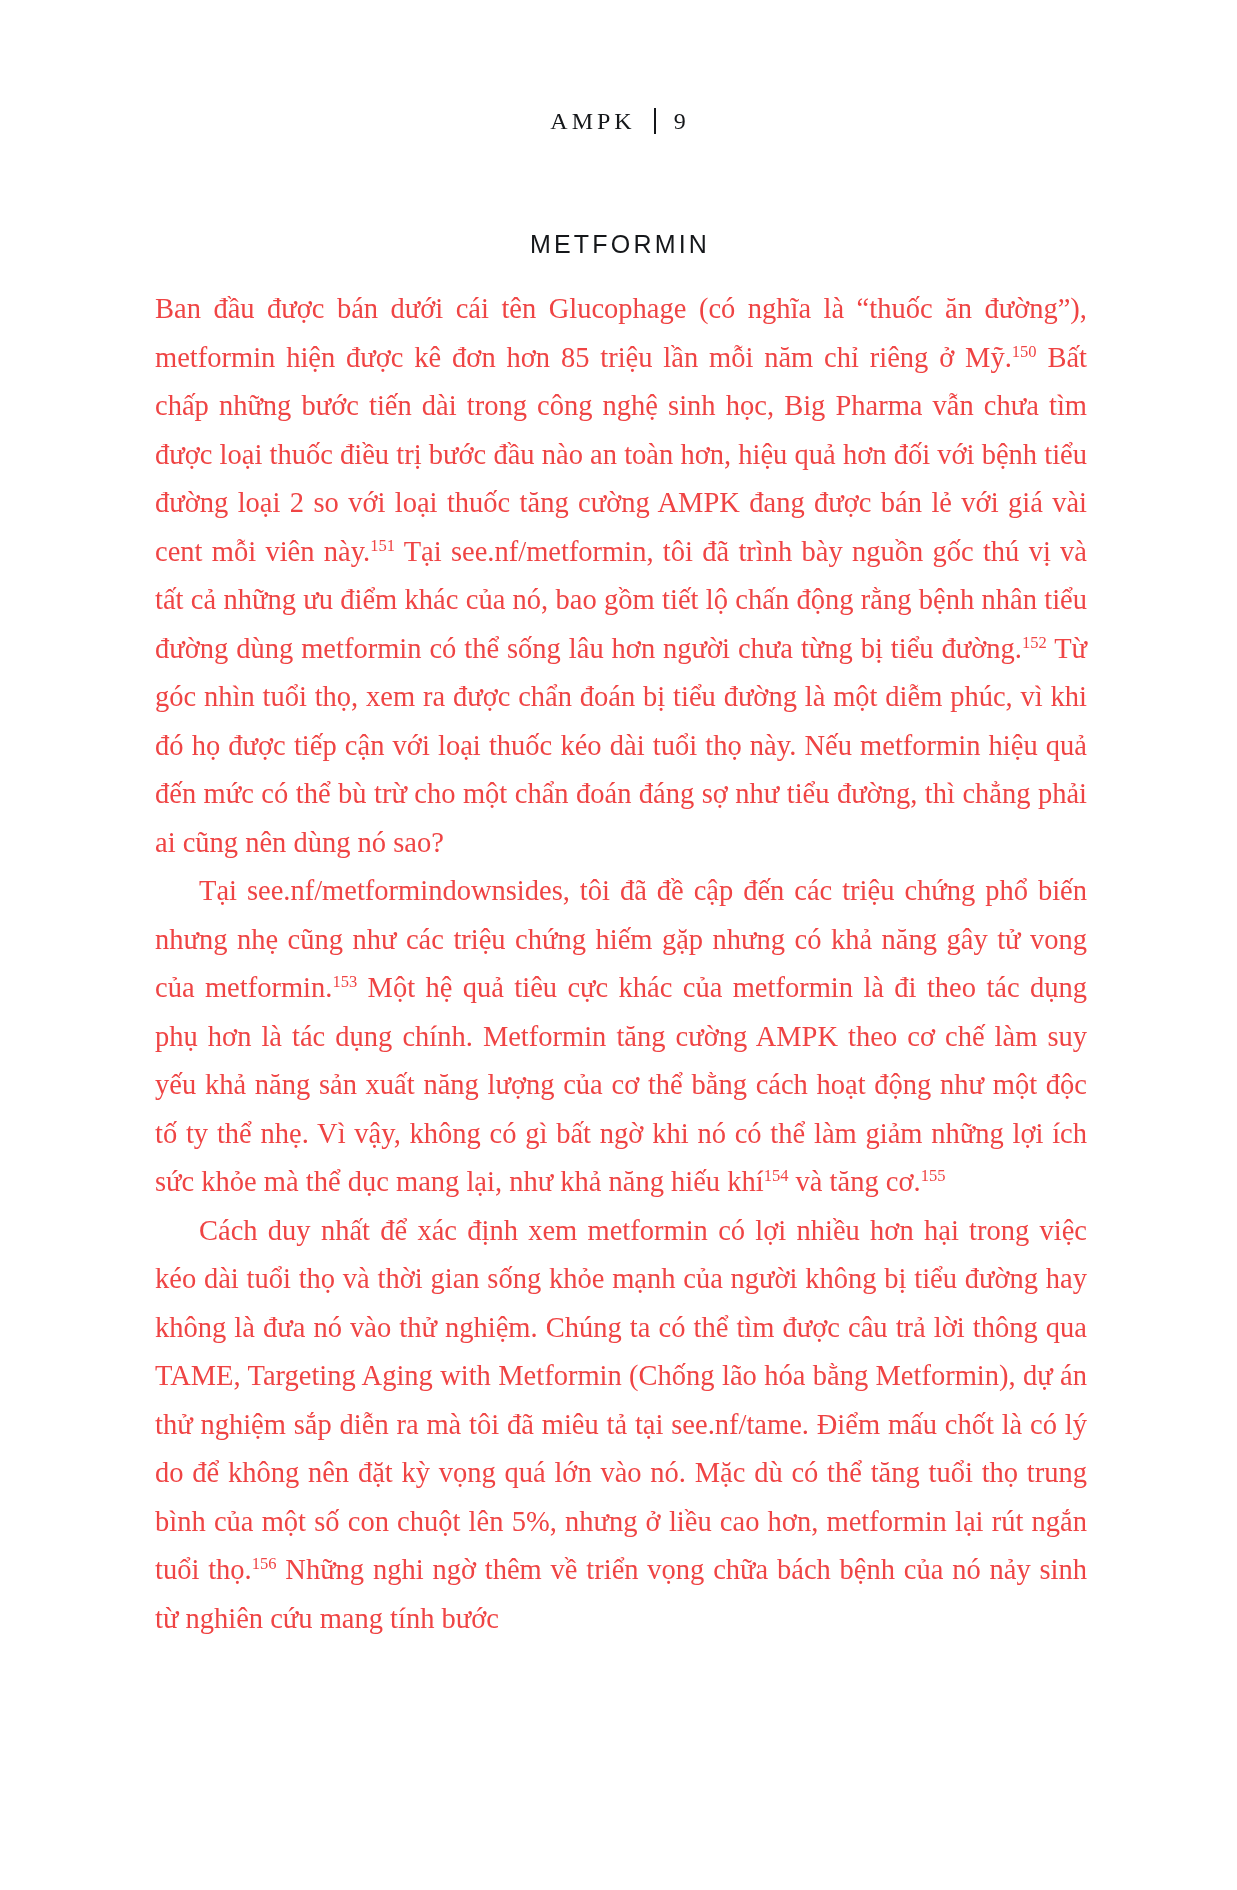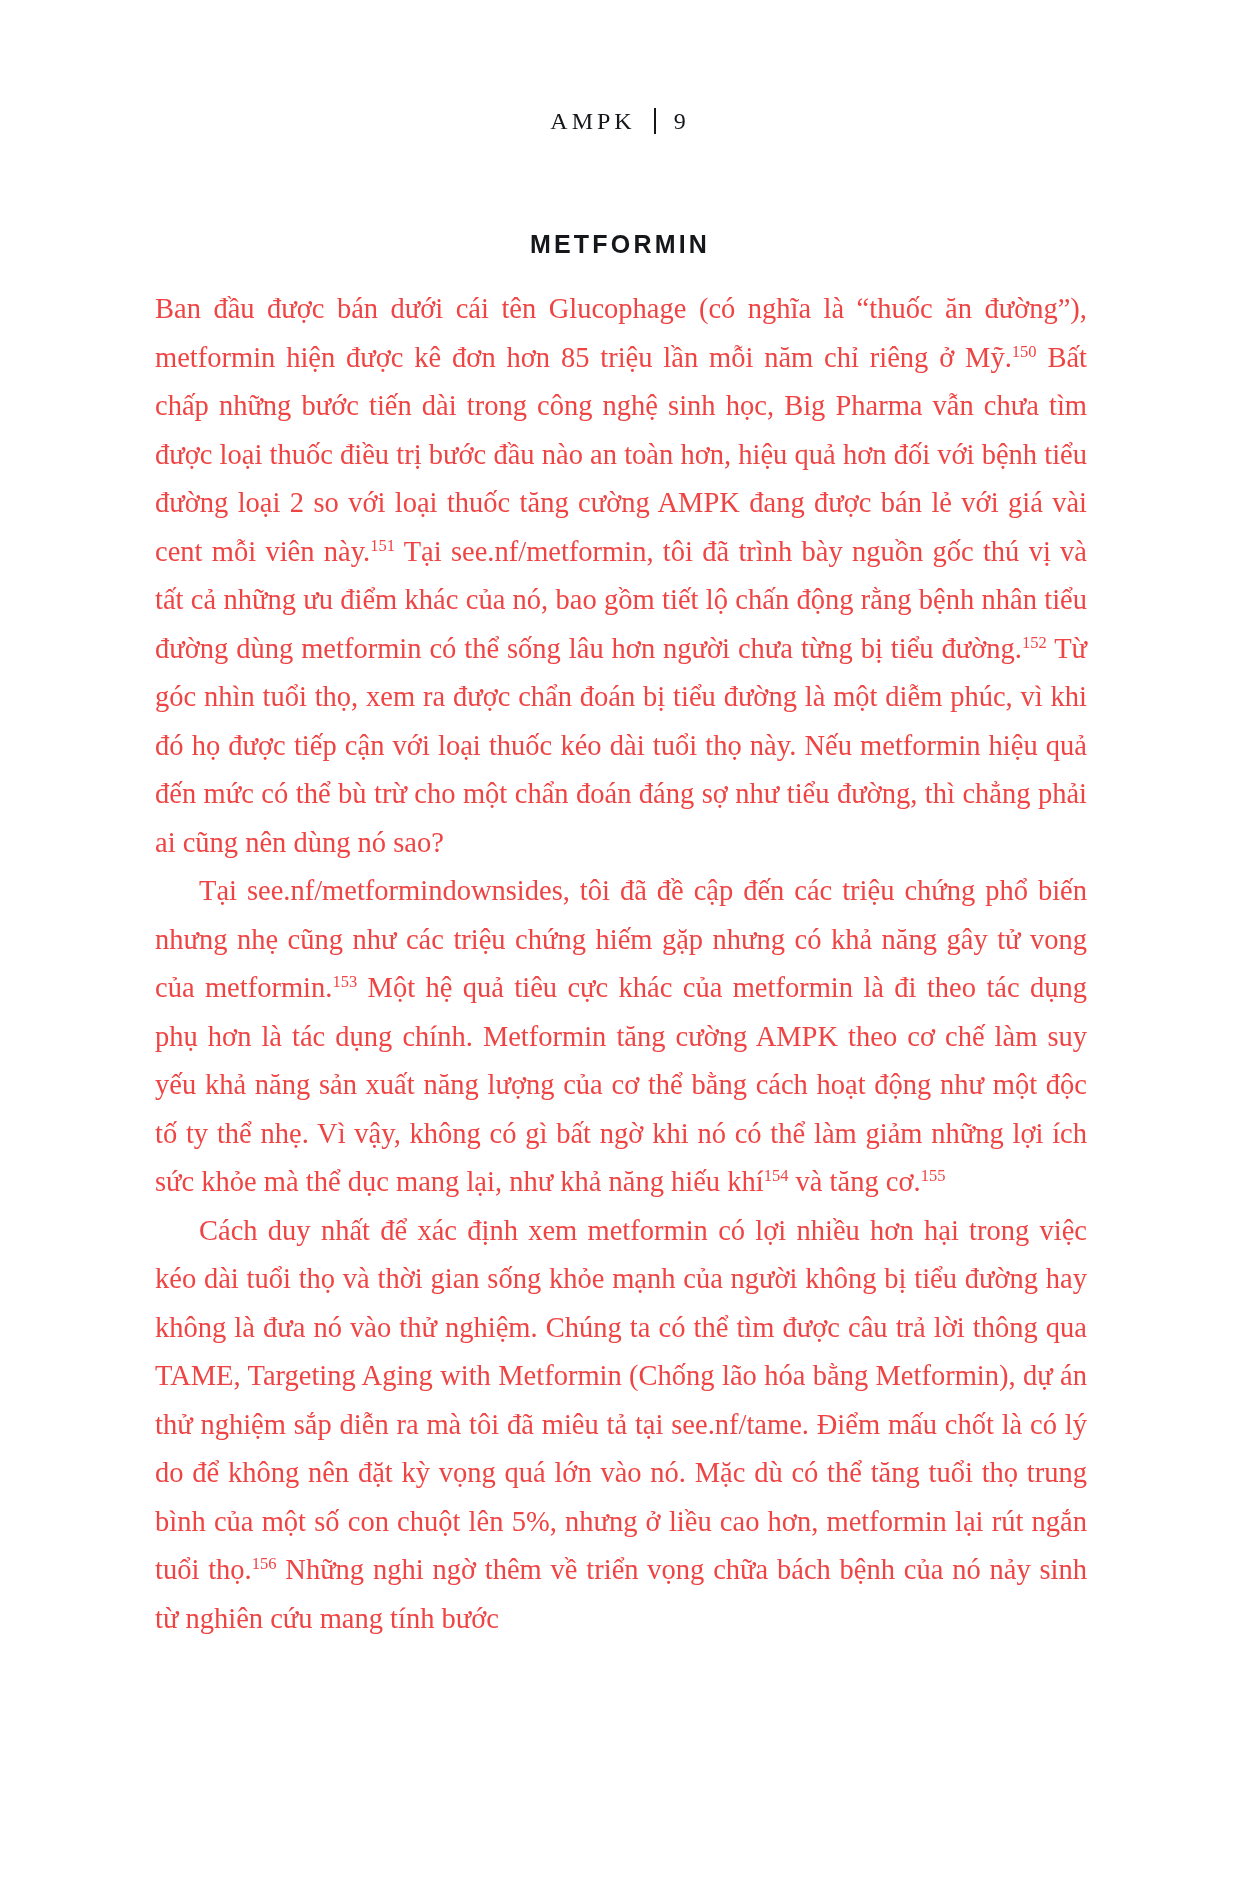--- a/index.html
+++ b/index.html
@@ -49,21 +49,21 @@
   }
   .section-heading {
     position: absolute;
     top: 230px;
     left: 155px;
     width: 930px;
     text-align: center;
     font-family: "Liberation Sans", sans-serif;
     font-size: 25px;
     letter-spacing: 3.2px;
-    font-weight: 700;
+    font-weight: 400;
     color: #15171a;
   }
   .body-copy {
     position: absolute;
     top: 285px;
     left: 155px;
     width: 932px;
     font-family: "Liberation Serif", serif;
     font-size: 28.5px;
     line-height: 48.5px;

